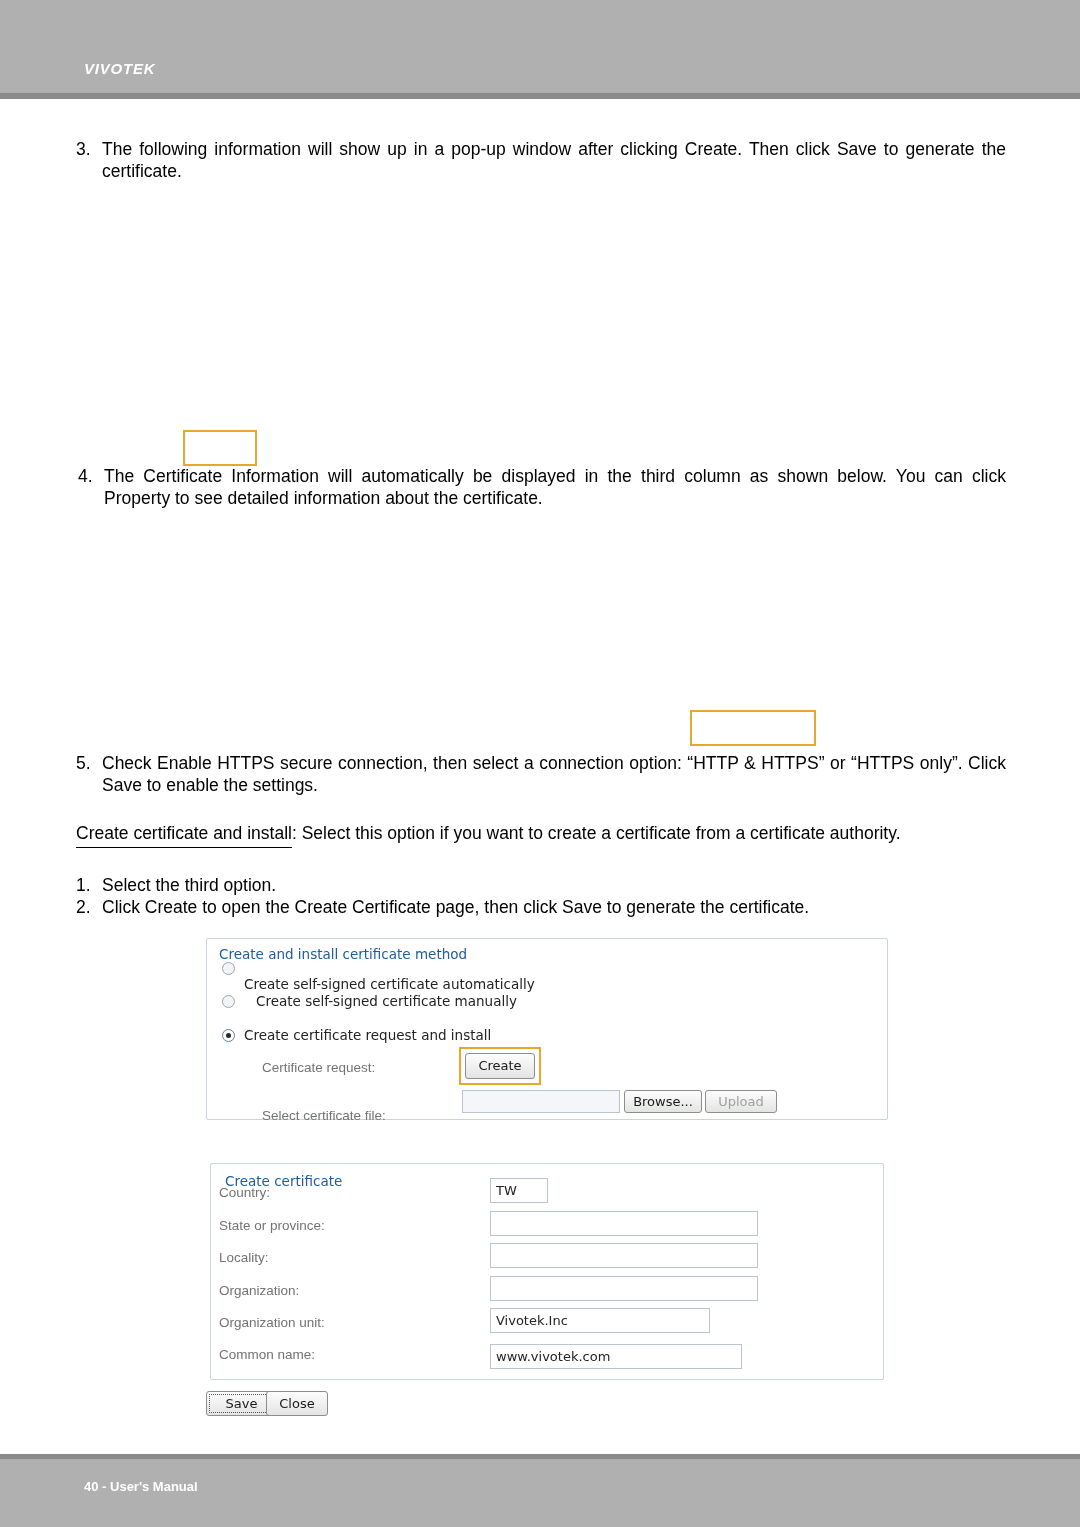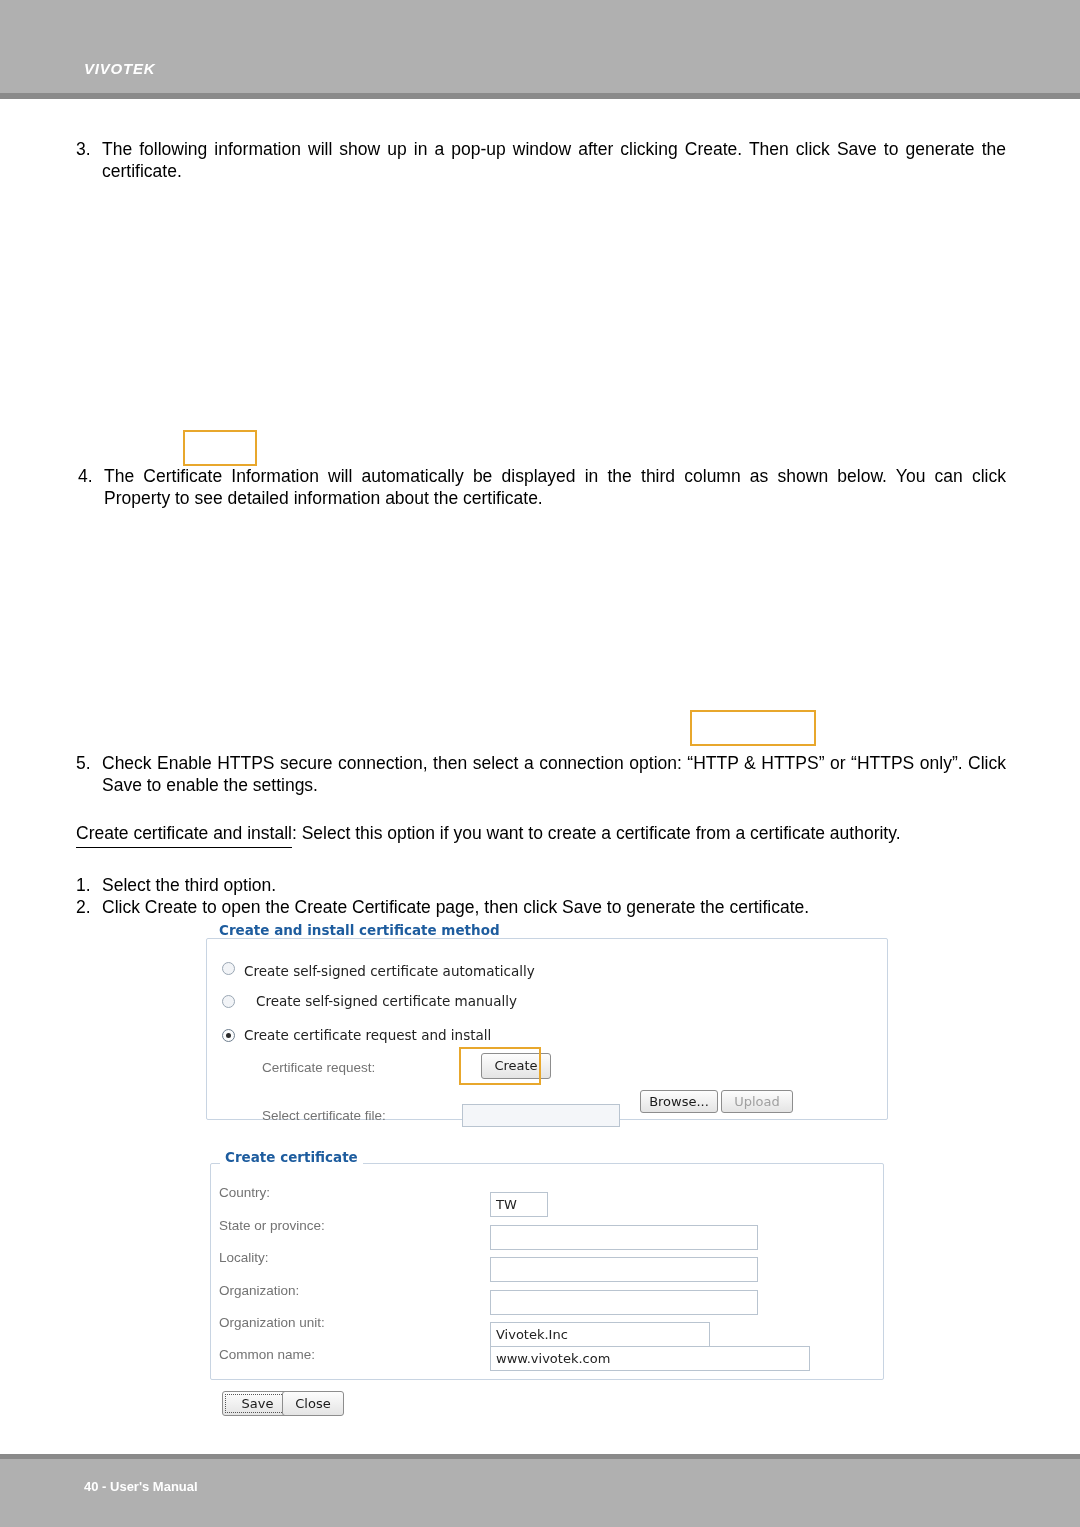--- a/index.html
+++ b/index.html
@@ -101,24 +101,25 @@
   }
   .fieldset {
     position: absolute;
     border: 1px solid #c8d4e2;
     border-radius: 2px;
   }
   .legend {
     position: absolute;
     background: #ffffff;
     color: #1d5c9e;
-    font-weight: bold;
+    font-weight: normal;
     font-size: 13.5px;
     padding: 0 5px;
     font-family: "DejaVu Sans", sans-serif;
+    margin-top: 24px;
   }
   .radio {
     position: absolute;
     width: 13px; height: 13px;
     border-radius: 50%;
     border: 1px solid #9aa7b4;
     background: #f2f4f7;
     box-sizing: border-box;
   }
   .radio.on {
@@ -150,34 +151,32 @@
   .btn {
     position: absolute;
     background: linear-gradient(#fdfdfd, #e4e4e4);
     border: 1px solid #8d8d8d;
     border-radius: 3px;
     font-size: 13px;
     color: #1a1a1a;
     text-align: center;
     font-family: "DejaVu Sans", sans-serif;
     box-sizing: border-box;
-    margin-left: 16px;
   }
   .btn.disabled { color: #a0a0a0; }
   .textfield {
     position: absolute;
     background: #f4f6f9;
     border: 1px solid #b9c4d0;
     box-sizing: border-box;
     font-size: 13px;
     color: #222;
     padding: 2px 5px;
     font-family: "DejaVu Sans", sans-serif;
     line-height: 20px;
-    margin-top: 14px;
   }
   .textfield.white { background: #ffffff; }
 
   
   .btn.focus::after {
     content: "";
     position: absolute;
     left: 2px; top: 2px; right: 2px; bottom: 2px;
     border: 1px dotted #555;
   }
@@ -261,21 +260,21 @@
   <span class="num">2.</span>
   <span class="body">Click Create to open the Create Certificate page, then click Save to generate the certificate.</span>
 </div>
 
 <div class="shot" style="left:200px; top:920px; width:690px; height:205px;">
 
   <div class="fieldset" style="left:6px; top:18px; width:680px; height:180px;"></div>
   <div class="legend" style="left:14px; top:2px;">Create and install certificate method</div>
 
   <div class="radio" style="left:22px; top:42px;"></div>
-  <div class="lbl" style="left:44px; top:43px;">Create self-signed certificate automatically</div>
+  <div class="lbl" style="left:44px; top:56px;">Create self-signed certificate automatically</div>
 
   <div class="radio" style="left:22px; top:75px;"></div>
   <div class="lbl" style="left:56px; top:73px;text-align:right;">Create self-signed certificate manually</div>
 
   <div class="radio on" style="left:22px; top:109px;"></div>
   <div class="lbl" style="left:44px; top:107px;">Create certificate request and install</div>
 
   <div class="flbl" style="left:62px; top:140px;">Certificate request:</div>
   <div class="btn" style="left:265px; top:133px; width:70px; height:26px; line-height:24px;">Create</div>
   <div class="create-highlight" style="left:259px; top:127px; width:82px; height:38px;"></div>
@@ -300,21 +299,21 @@
   <div class="flbl" style="left:19px; top:105px;">Locality:</div>
   <div class="textfield white" style="left:290px; top:98px; width:268px; height:25px;"></div>
 
   <div class="flbl" style="left:19px; top:138px;">Organization:</div>
   <div class="textfield white" style="left:290px; top:131px; width:268px; height:25px;"></div>
 
   <div class="flbl" style="left:19px; top:170px;">Organization unit:</div>
   <div class="textfield white" style="left:290px; top:163px; width:220px; height:25px;">Vivotek.Inc</div>
 
   <div class="flbl" style="left:19px; top:202px;">Common name:</div>
-  <div class="textfield white" style="left:290px; top:187px; width:320px; height:25px;">www.vivotek.com</div>
+  <div class="textfield white" style="left:290px; top:199px; width:252px; height:25px;">www.vivotek.com</div>
 
   <div class="btn focus" style="left:6px; top:246px; width:71px; height:25px; line-height:23px;">Save</div>
   <div class="btn" style="left:66px; top:246px; width:62px; height:25px; line-height:23px;">Close</div>
 
 </div>
 
 <div class="footer-rule"></div>
 <div class="page-footer"></div>
 <div class="footer-text">40 - User's Manual</div>
 

